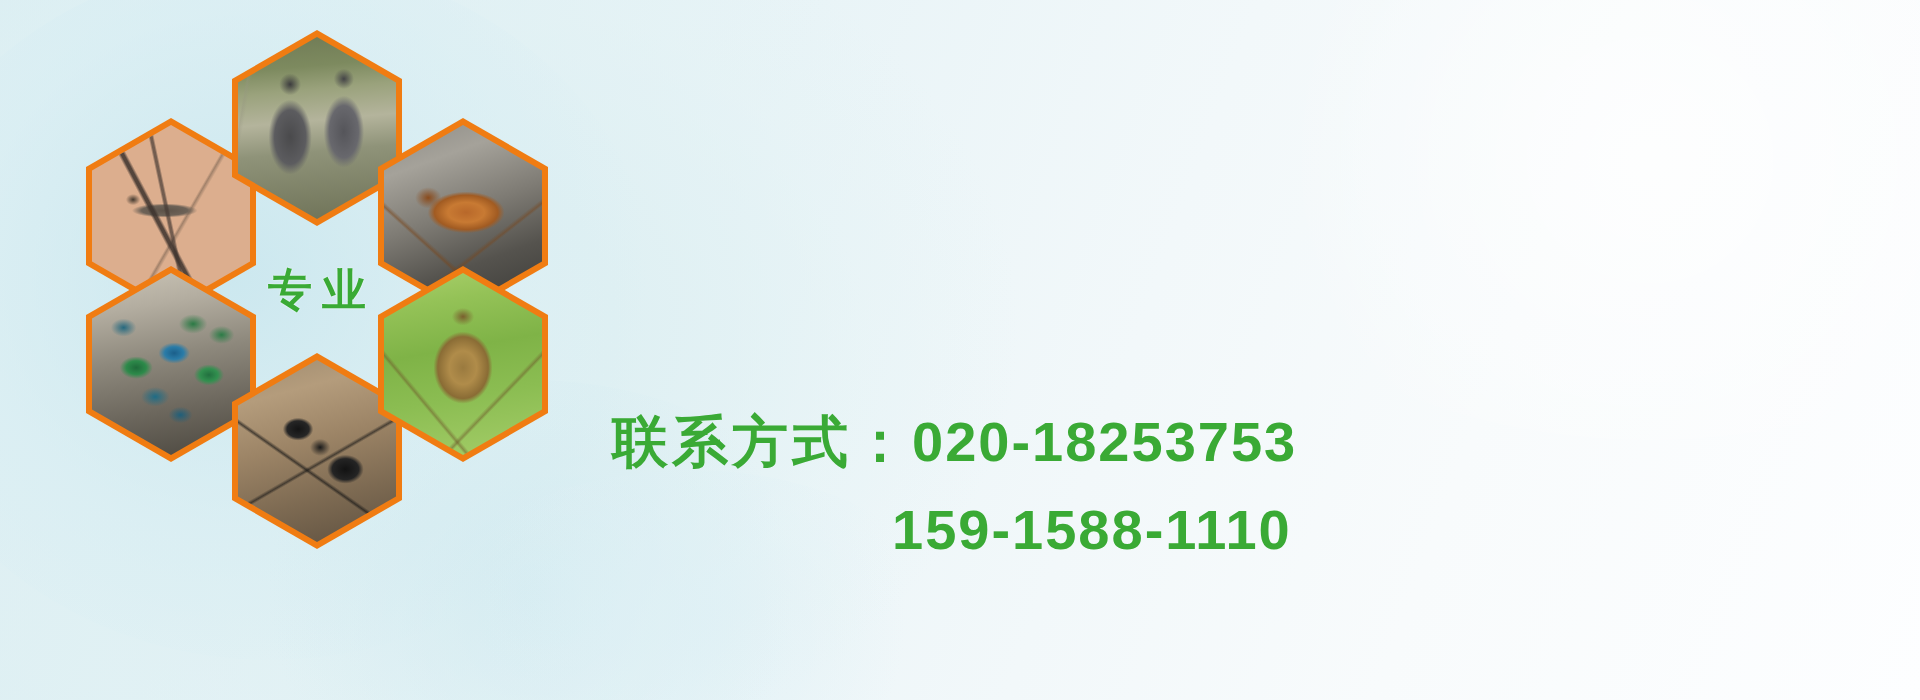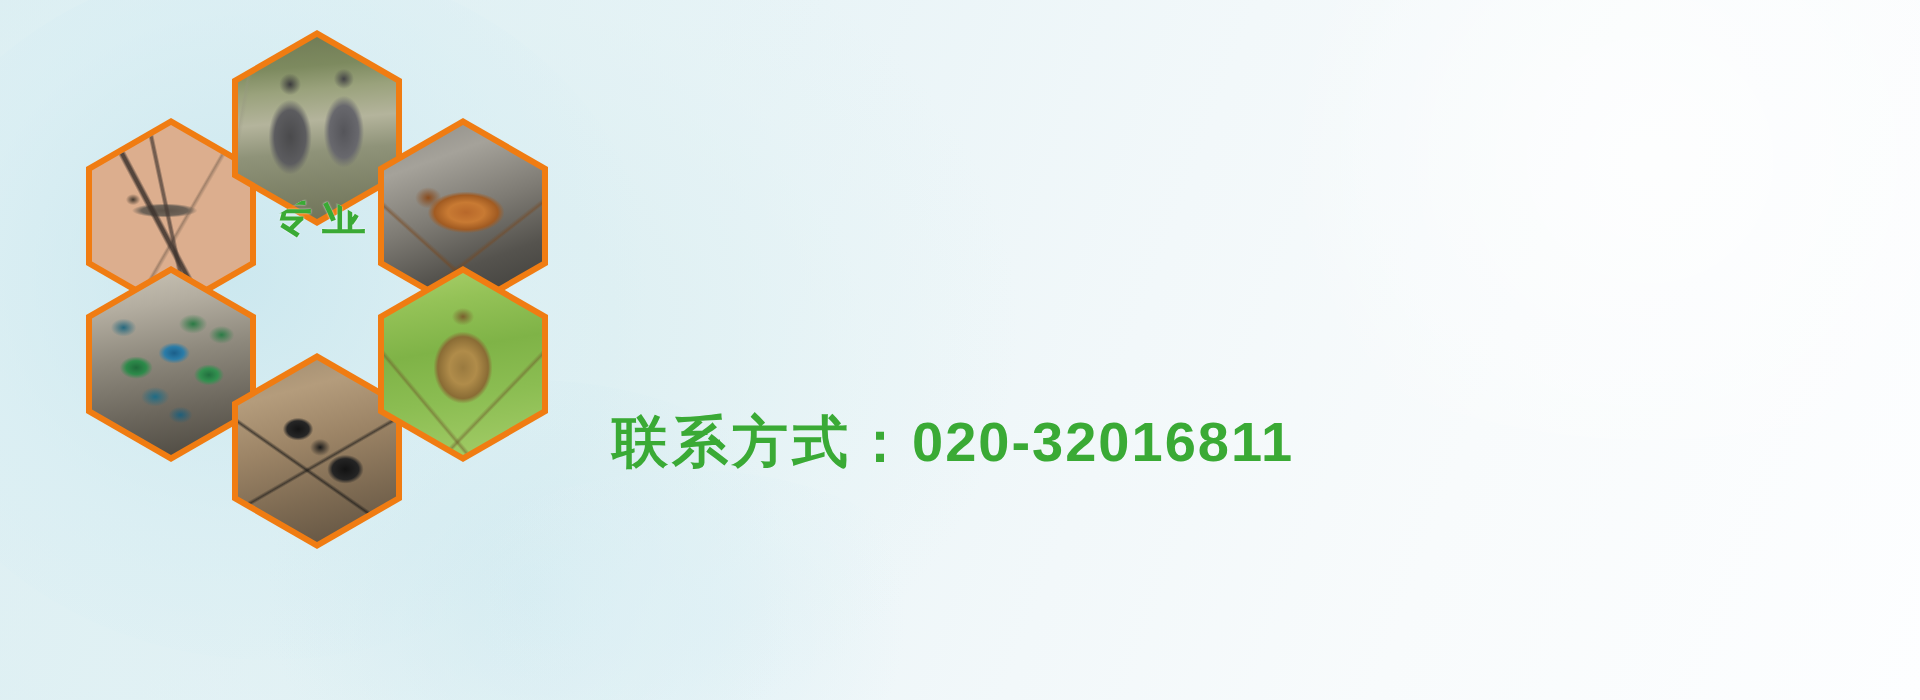--- a/index.html
+++ b/index.html
@@ -48,21 +48,21 @@
   
   .hex-mosquito { left: 0px;   top: 110px; }
   .hex-rats     { left: 146px; top: 22px; }
   .hex-roach    { left: 292px; top: 110px; }
   .hex-flies    { left: 0px;   top: 258px; }
   .hex-ant      { left: 146px; top: 345px; }
   .hex-bug      { left: 292px; top: 258px; }
   .hex-label    { left: 146px; top: 184px; background: transparent; }
 
   .hex-label .center-text {
-    display: flex; flex-direction: column; align-items: center; justify-content: flex-start;
+    display: flex; flex-direction: column; align-items: center; justify-content: center;
     width: 100%; height: 100%;
     gap: 8px;
   }
   .hex-label .center-text span {
     color: #3aaa35;
     font-size: 44px;
     font-weight: bold;
     letter-spacing: 10px;
     text-indent: 10px;
     line-height: 1.05;
@@ -230,17 +230,20 @@
       <div class="center-text">
         <span>专业</span>
       </div>
     </div>
 
   </div>
 
 
   <div id="contact">
     <div class="contact-line">
-      <span class="contact-label">联系方式：</span><span>020-32016811</span>
+      <span class="contact-label">联系方式：</span><span>020-18253753</span>
+    </div>
+    <div class="contact-line second">
+      <span>159-1588-1110</span>
     </div>
   </div>
 
 </div>
 
 </body></html>

